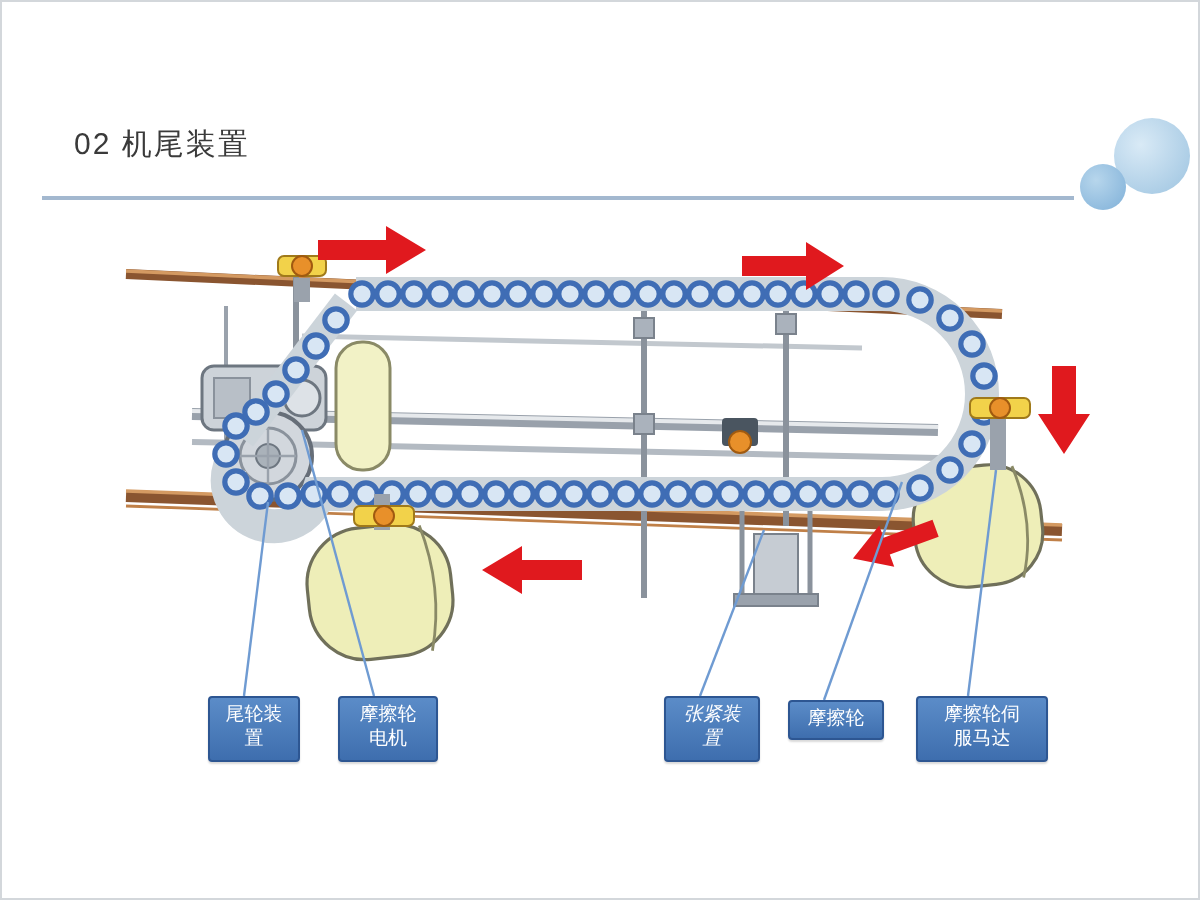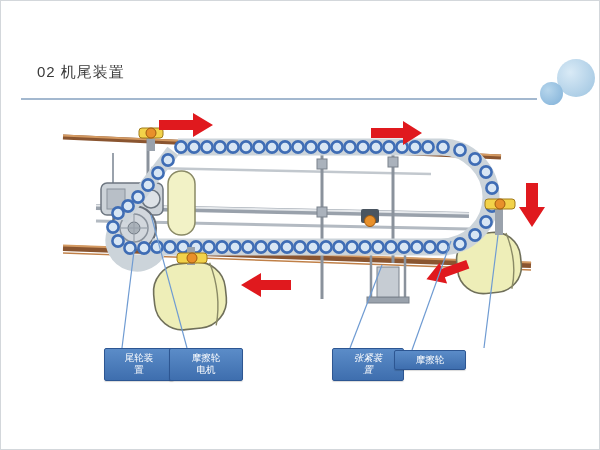--- a/index.html
+++ b/index.html
@@ -27,21 +27,21 @@
   .logo-small{
     position:absolute;left:539px;top:81px;width:23px;height:23px;border-radius:50%;
     background:radial-gradient(circle at 35% 35%, #b7d6ec, #7fb0d8);
   }
   #diagram{position:absolute;left:0;top:0;width:600px;height:450px;}
   .callout-label{
     position:absolute;
     background:linear-gradient(#5b8cc8,#3e6eae);
     border:1px solid #2d5692;border-radius:2px;
     color:#ffffff;font-size:9.5px;line-height:1.3;
-    padding:3px 16px;text-align:center;white-space:pre-line;
+    padding:3px 4px;text-align:center;white-space:pre-line;
     box-shadow:0 1px 1px rgba(0,0,0,.15);
   }
   #lb-0{left:103px;top:347px;width:36px;}
   #lb-1{left:168px;top:347px;width:40px;}
   #lb-2{left:331px;top:347px;width:38px;font-style:italic;}
   #lb-3{left:393px;top:349px;width:38px;}
   #lb-4{left:457px;top:347px;width:56px;}
 </style>
 </head>
 <body>
@@ -224,14 +224,16 @@
   <div class="logo-big"></div>
   <div class="logo-small"></div>
 
   <div class="callout-label" id="lb-0">尾轮装
 置</div>
   <div class="callout-label" id="lb-1">摩擦轮
 电机</div>
   <div class="callout-label" id="lb-2">张紧装
 置</div>
   <div class="callout-label" id="lb-3">摩擦轮</div>
+  <div class="callout-label" id="lb-4">摩擦轮伺
+服马达</div>
 
 </div>
 
 </body></html>

